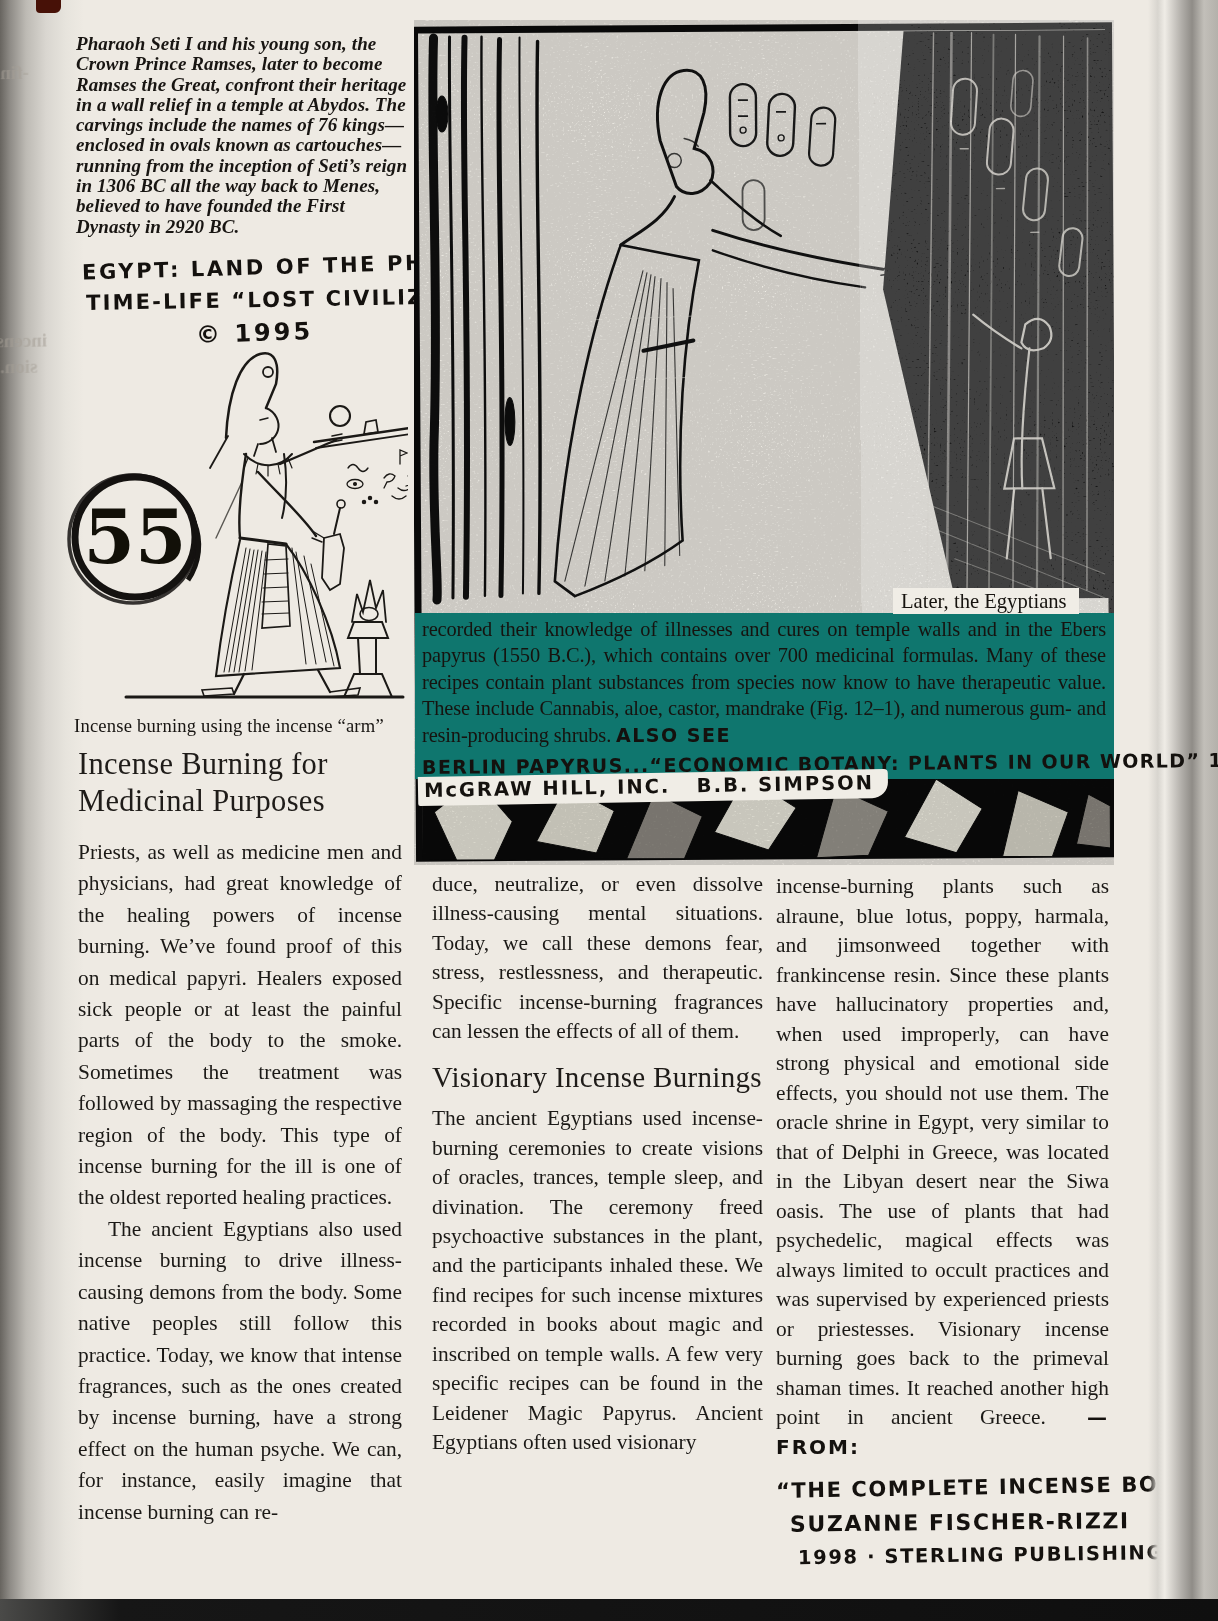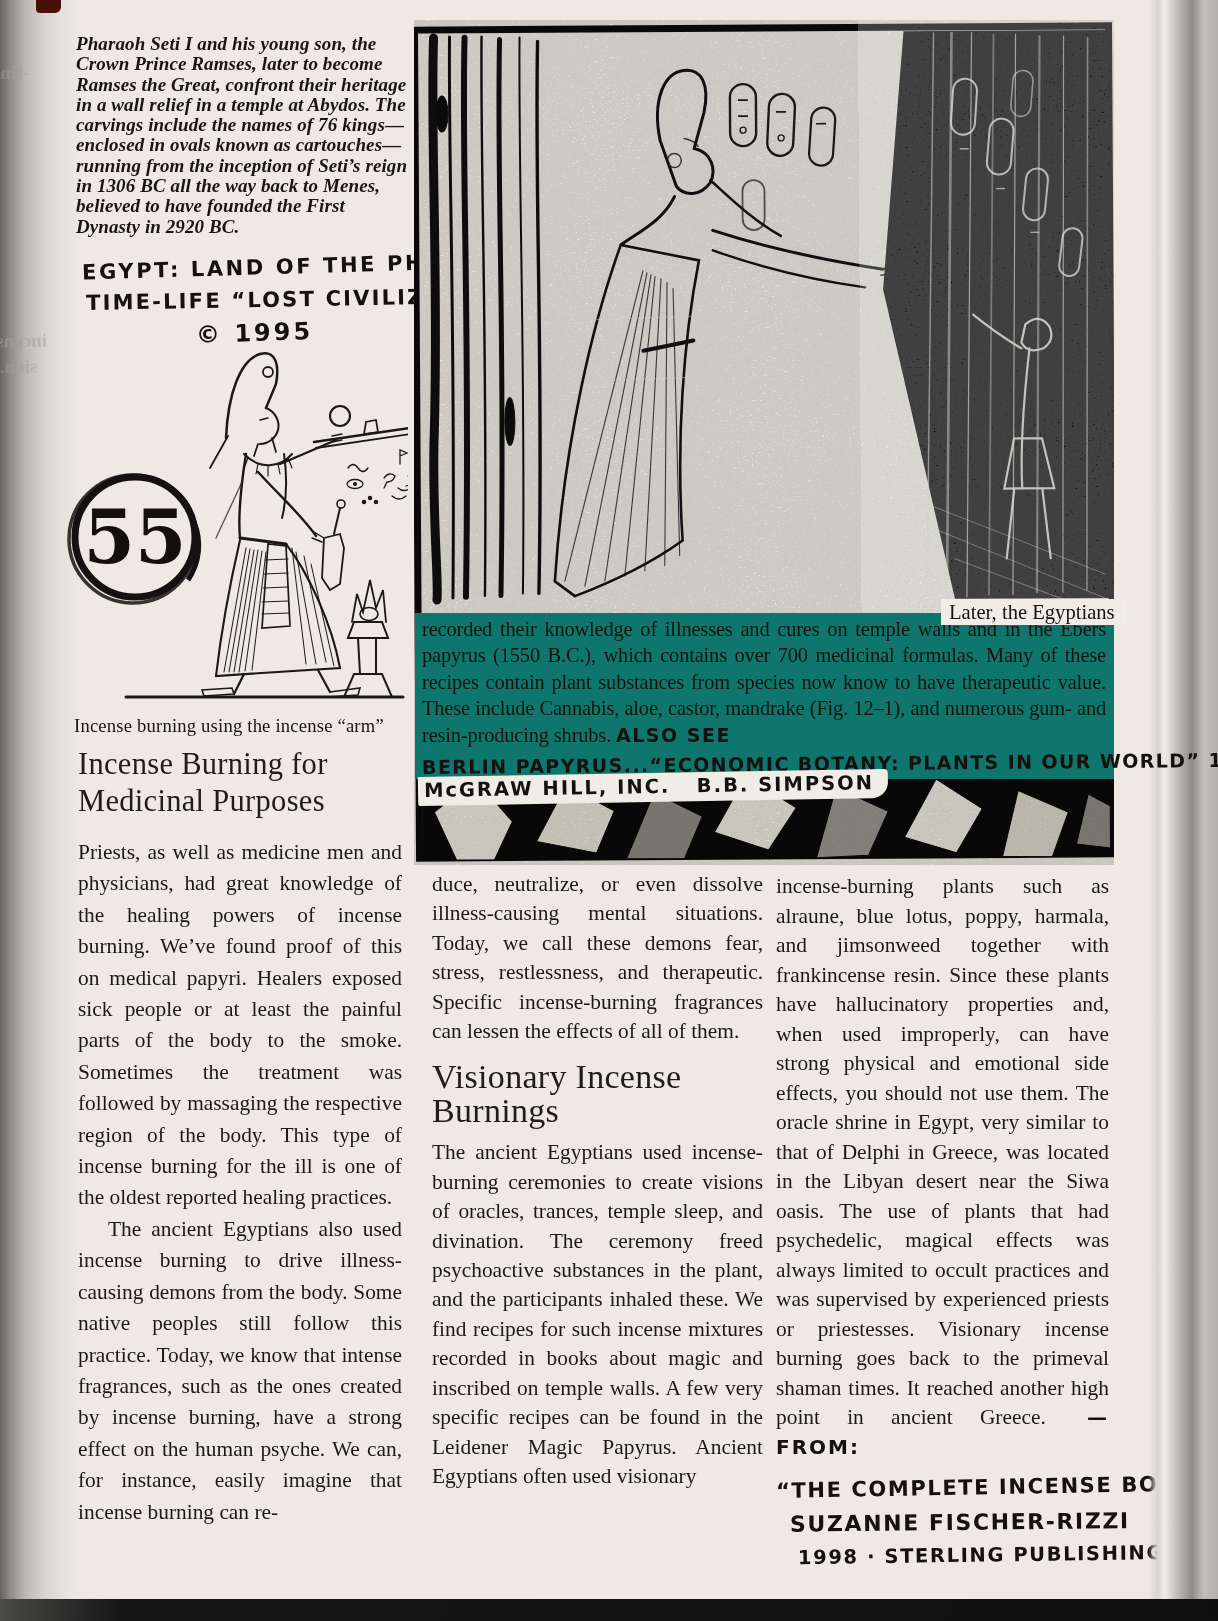--- a/index.html
+++ b/index.html
@@ -32,27 +32,27 @@
   .fig-caption{position:absolute;left:74px;top:715px;width:348px;font-size:18.6px;color:#181512;letter-spacing:.2px;}
   .article-heading{position:absolute;left:78px;top:746px;width:330px;margin:0;
     font-weight:400;font-size:30.5px;line-height:37px;color:#1f1c19;letter-spacing:.3px;}
   
   .col{position:absolute;text-align:justify;font-size:21.4px;line-height:31.4px;color:#1b1916;}
   .col p{margin:0;}
   .col-left{left:78px;top:837px;width:324px;}
   .col-left .indent{text-indent:30px;}
   .col-mid{left:432px;top:870px;width:331px;line-height:29.4px;}
   .col-right{left:776px;top:872px;width:333px;line-height:29.5px;}
-  .h2-heading{font-weight:400;font-size:34px;line-height:34px;letter-spacing:.3px;color:#1f1c19;
+  .h2-heading{font-weight:400;font-size:29px;line-height:34px;letter-spacing:.3px;color:#1f1c19;
     margin:14px 0 10px 0;text-align:left;}
   
   .photo-wrap{position:absolute;left:414px;top:20px;width:700px;height:845px;}
   .photo-wrap svg{width:100%;height:100%;display:block;}
-  .lead-box{position:absolute;left:941px;top:588px;width:176px;background:#f0ede6;padding:2px 2px 1px 8px;
-    font-size:20.6px;color:#16130f;z-index:5;margin-top:11px;}
+  .lead-box{position:absolute;left:893px;top:588px;width:176px;background:#f0ede6;padding:2px 2px 1px 8px;
+    font-size:20.6px;color:#16130f;z-index:5;}
   .photo-par{position:absolute;left:415px;top:613px;width:684px;background:#0f766e;padding:3px 8px 2px 7px;
     font-size:20.4px;line-height:26.4px;text-align:justify;color:#16130f;letter-spacing:-.15px;z-index:4;}
   .hw-also{font-size:19px;letter-spacing:1.5px;}
   .hw-berlin{font-size:19px;letter-spacing:1.4px;white-space:nowrap;transform:rotate(-.5deg);
     margin-top:3px;text-align:left;}
   .hw-mcgraw{position:absolute;left:418px;top:773px;z-index:5;font-size:19.5px;letter-spacing:2px;
     background:#f0ede6;padding:2px 14px 4px 6px;border-radius:0 4px 16px 2px;transform:rotate(-1deg);white-space:pre;}
   .hw-from{font-size:20px;letter-spacing:2px;margin-left:14px;}
   .hw-book{margin-top:12px;font-size:21px;letter-spacing:1.6px;white-space:nowrap;text-align:left;}
   .hw-book-1{transform:rotate(-1deg);}

